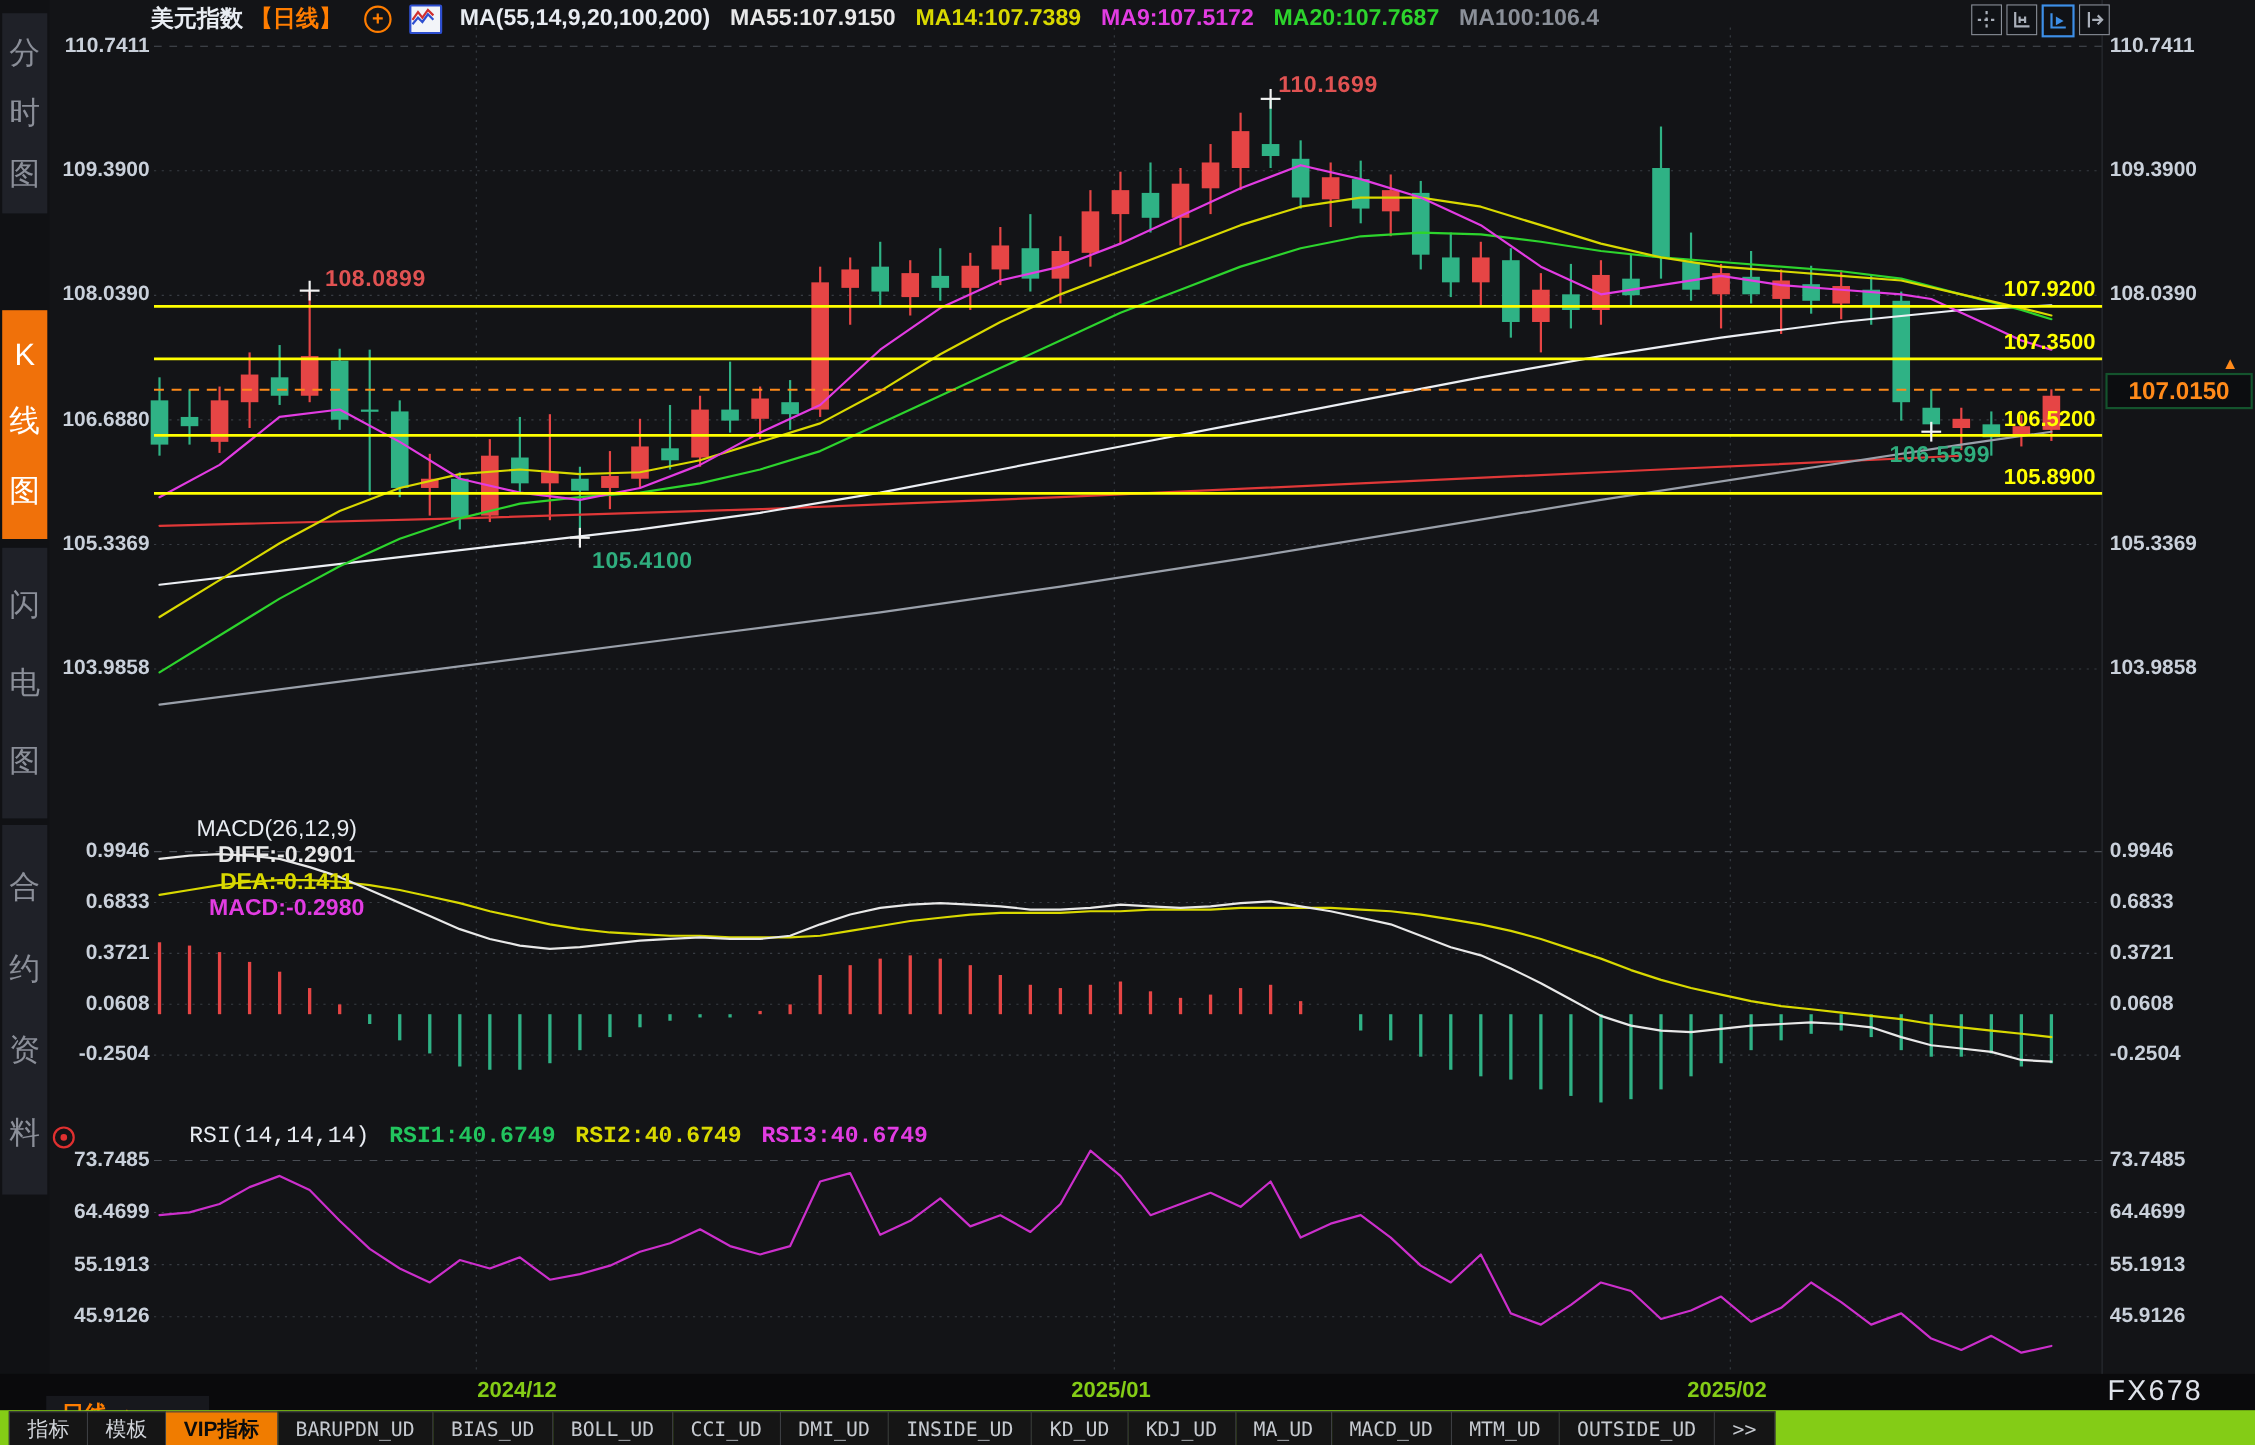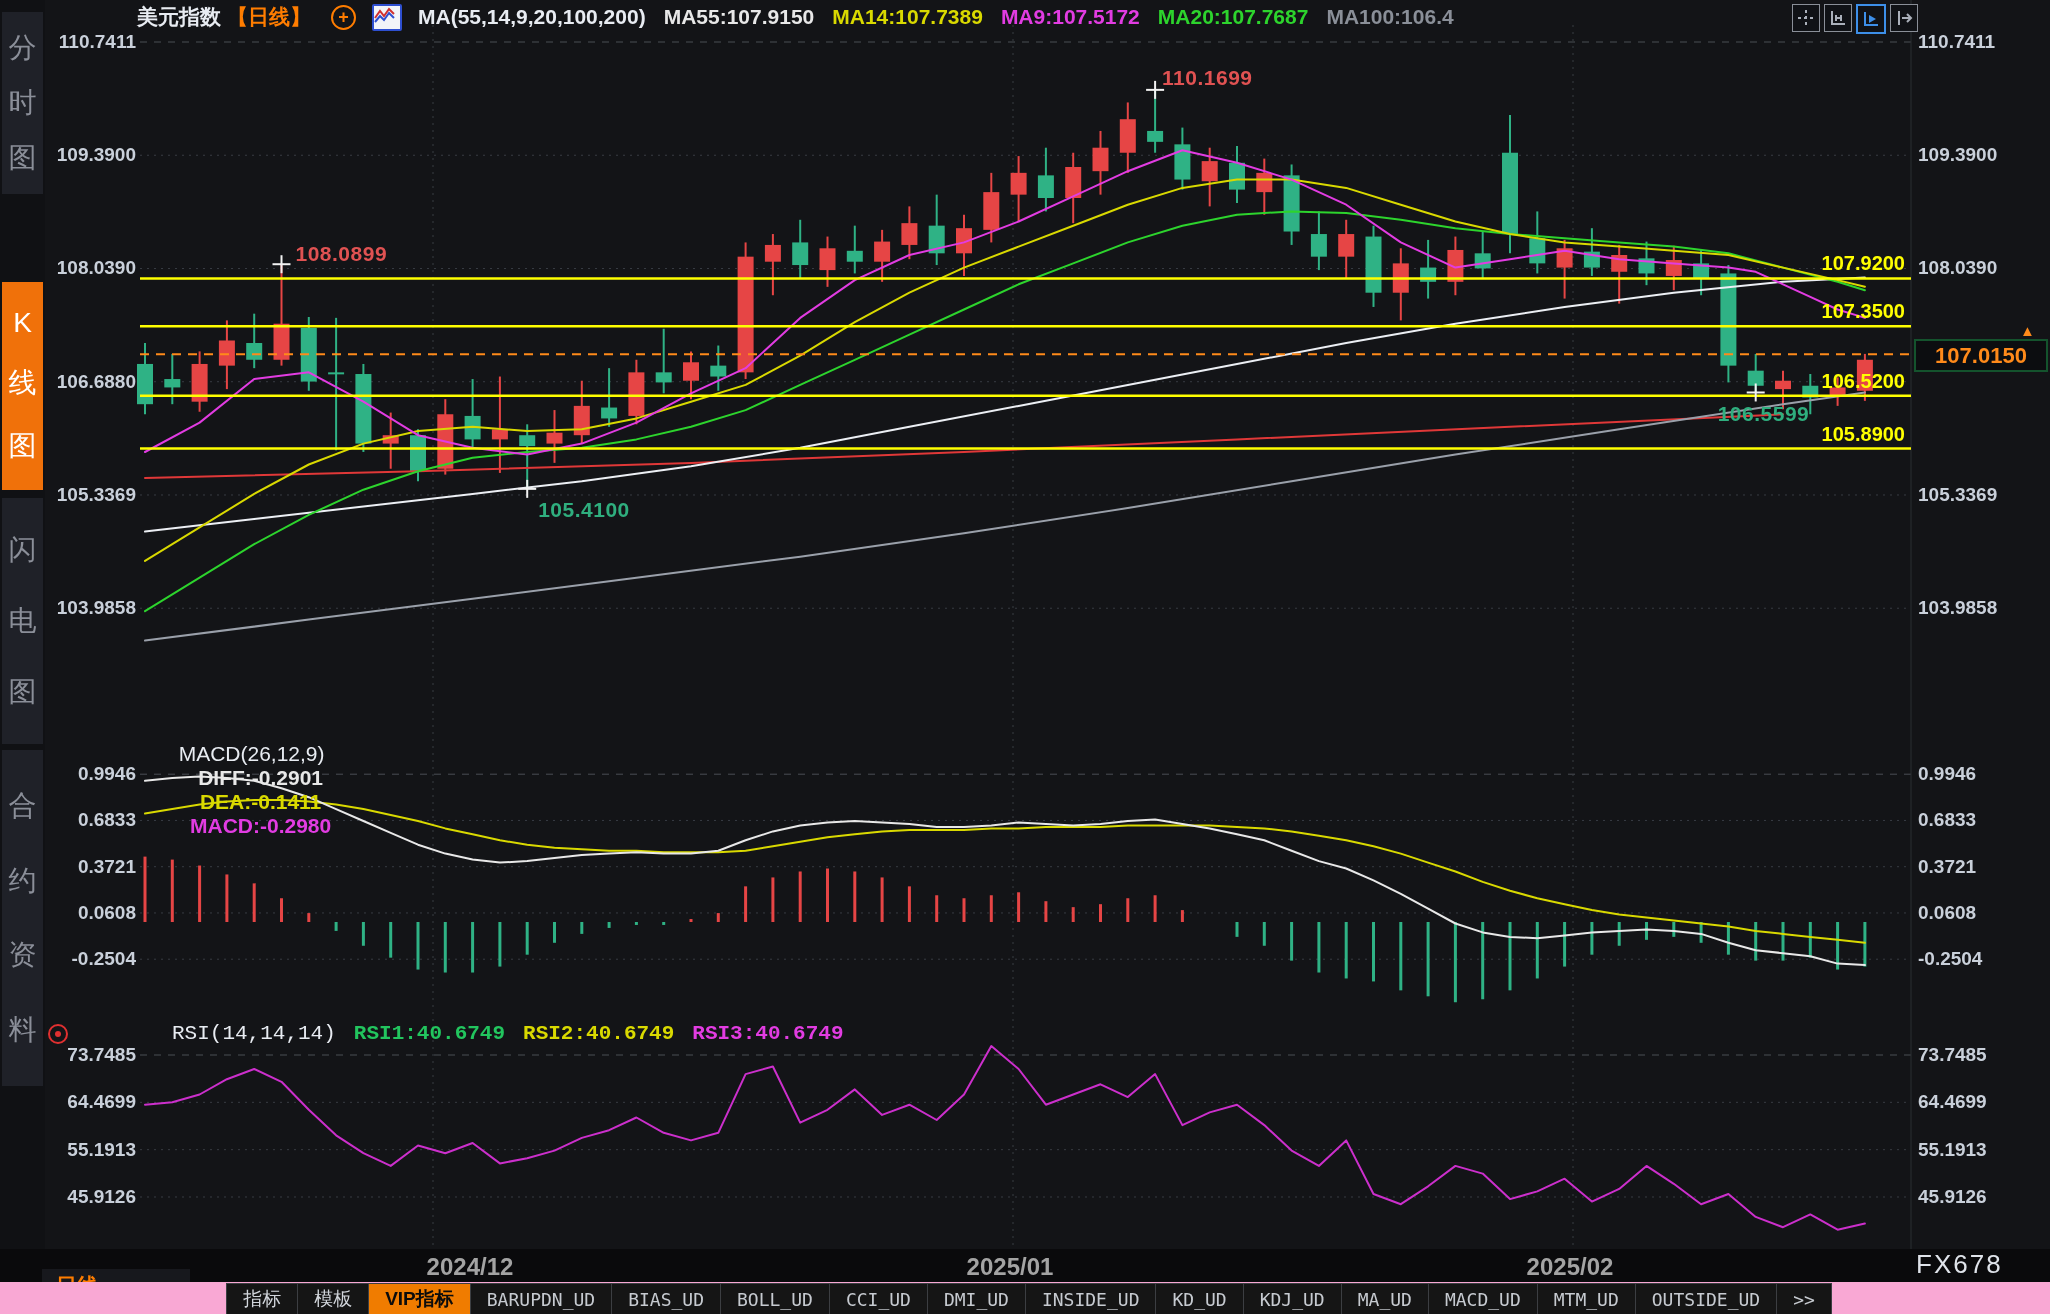--- a/index.html
+++ b/index.html
@@ -33,23 +33,23 @@
     background:#0c0d10;color:#ff8a1a;font-size:22px;font-weight:700;text-align:center;line-height:29px;z-index:3;}
   #price-arrow{position:absolute;left:2020px;top:322px;color:#ff8a1a;font-size:15px;z-index:3;}
   #locate-icon{position:absolute;left:48px;top:1024px;width:16px;height:16px;border:2px solid #e03030;
     border-radius:50%;z-index:3;}
   #locate-icon::after{content:"";position:absolute;left:5px;top:5px;width:6px;height:6px;background:#e03030;border-radius:50%;}
   #date-row{position:absolute;left:0;top:1249px;width:2050px;height:33px;background:#0a0a0c;z-index:4;}
   #period-box{position:absolute;left:42px;top:0;width:148px;height:33px;background:#17181d;
     display:flex;align-items:center;padding-left:14px;box-sizing:border-box;cursor:pointer;margin-top:20px;}
   #period-box .plab{color:#ff7d00;font-size:21px;font-weight:700;}
   #period-box .ptri{color:#ff7d00;font-size:15px;margin-left:10px;}
-  .datelab{position:absolute;top:4px;transform:translateX(-50%);color:#a3a3a3;font-size:24px;font-weight:700;}
+  .datelab{position:absolute;top:4px;transform:translateX(-50%);color:#84cc16;font-size:20px;font-weight:700;}
   #watermark{position:absolute;left:1916px;top:0px;color:#dfe3ea;font-size:26px;letter-spacing:2px;}
-  #toolbar{position:absolute;left:0;top:1282px;width:2050px;height:32px;background:#f9a8d4;display:flex;z-index:4;justify-content:center;}
+  #toolbar{position:absolute;left:0;top:1282px;width:2050px;height:32px;background:#84cc16;display:flex;z-index:4;}
   .tool-tab{height:30px;margin-top:1px;border:1px solid #3c3e42;background:#151515;color:#d2d6dc;
     font-size:19px;display:flex;align-items:center;justify-content:center;padding:0 16px;cursor:pointer;
     border-left-width:0;}
   .tool-tab:first-child{border-left-width:1px;margin-left:8px;}
   .tool-tab.mono{font-family:"DejaVu Sans Mono",monospace;font-size:18px;color:#c6cad0;}
   .tool-tab.sel{background:#f07c00;color:#0c0c0c;font-weight:700;}
 </style>
 </head>
 <body>
 

